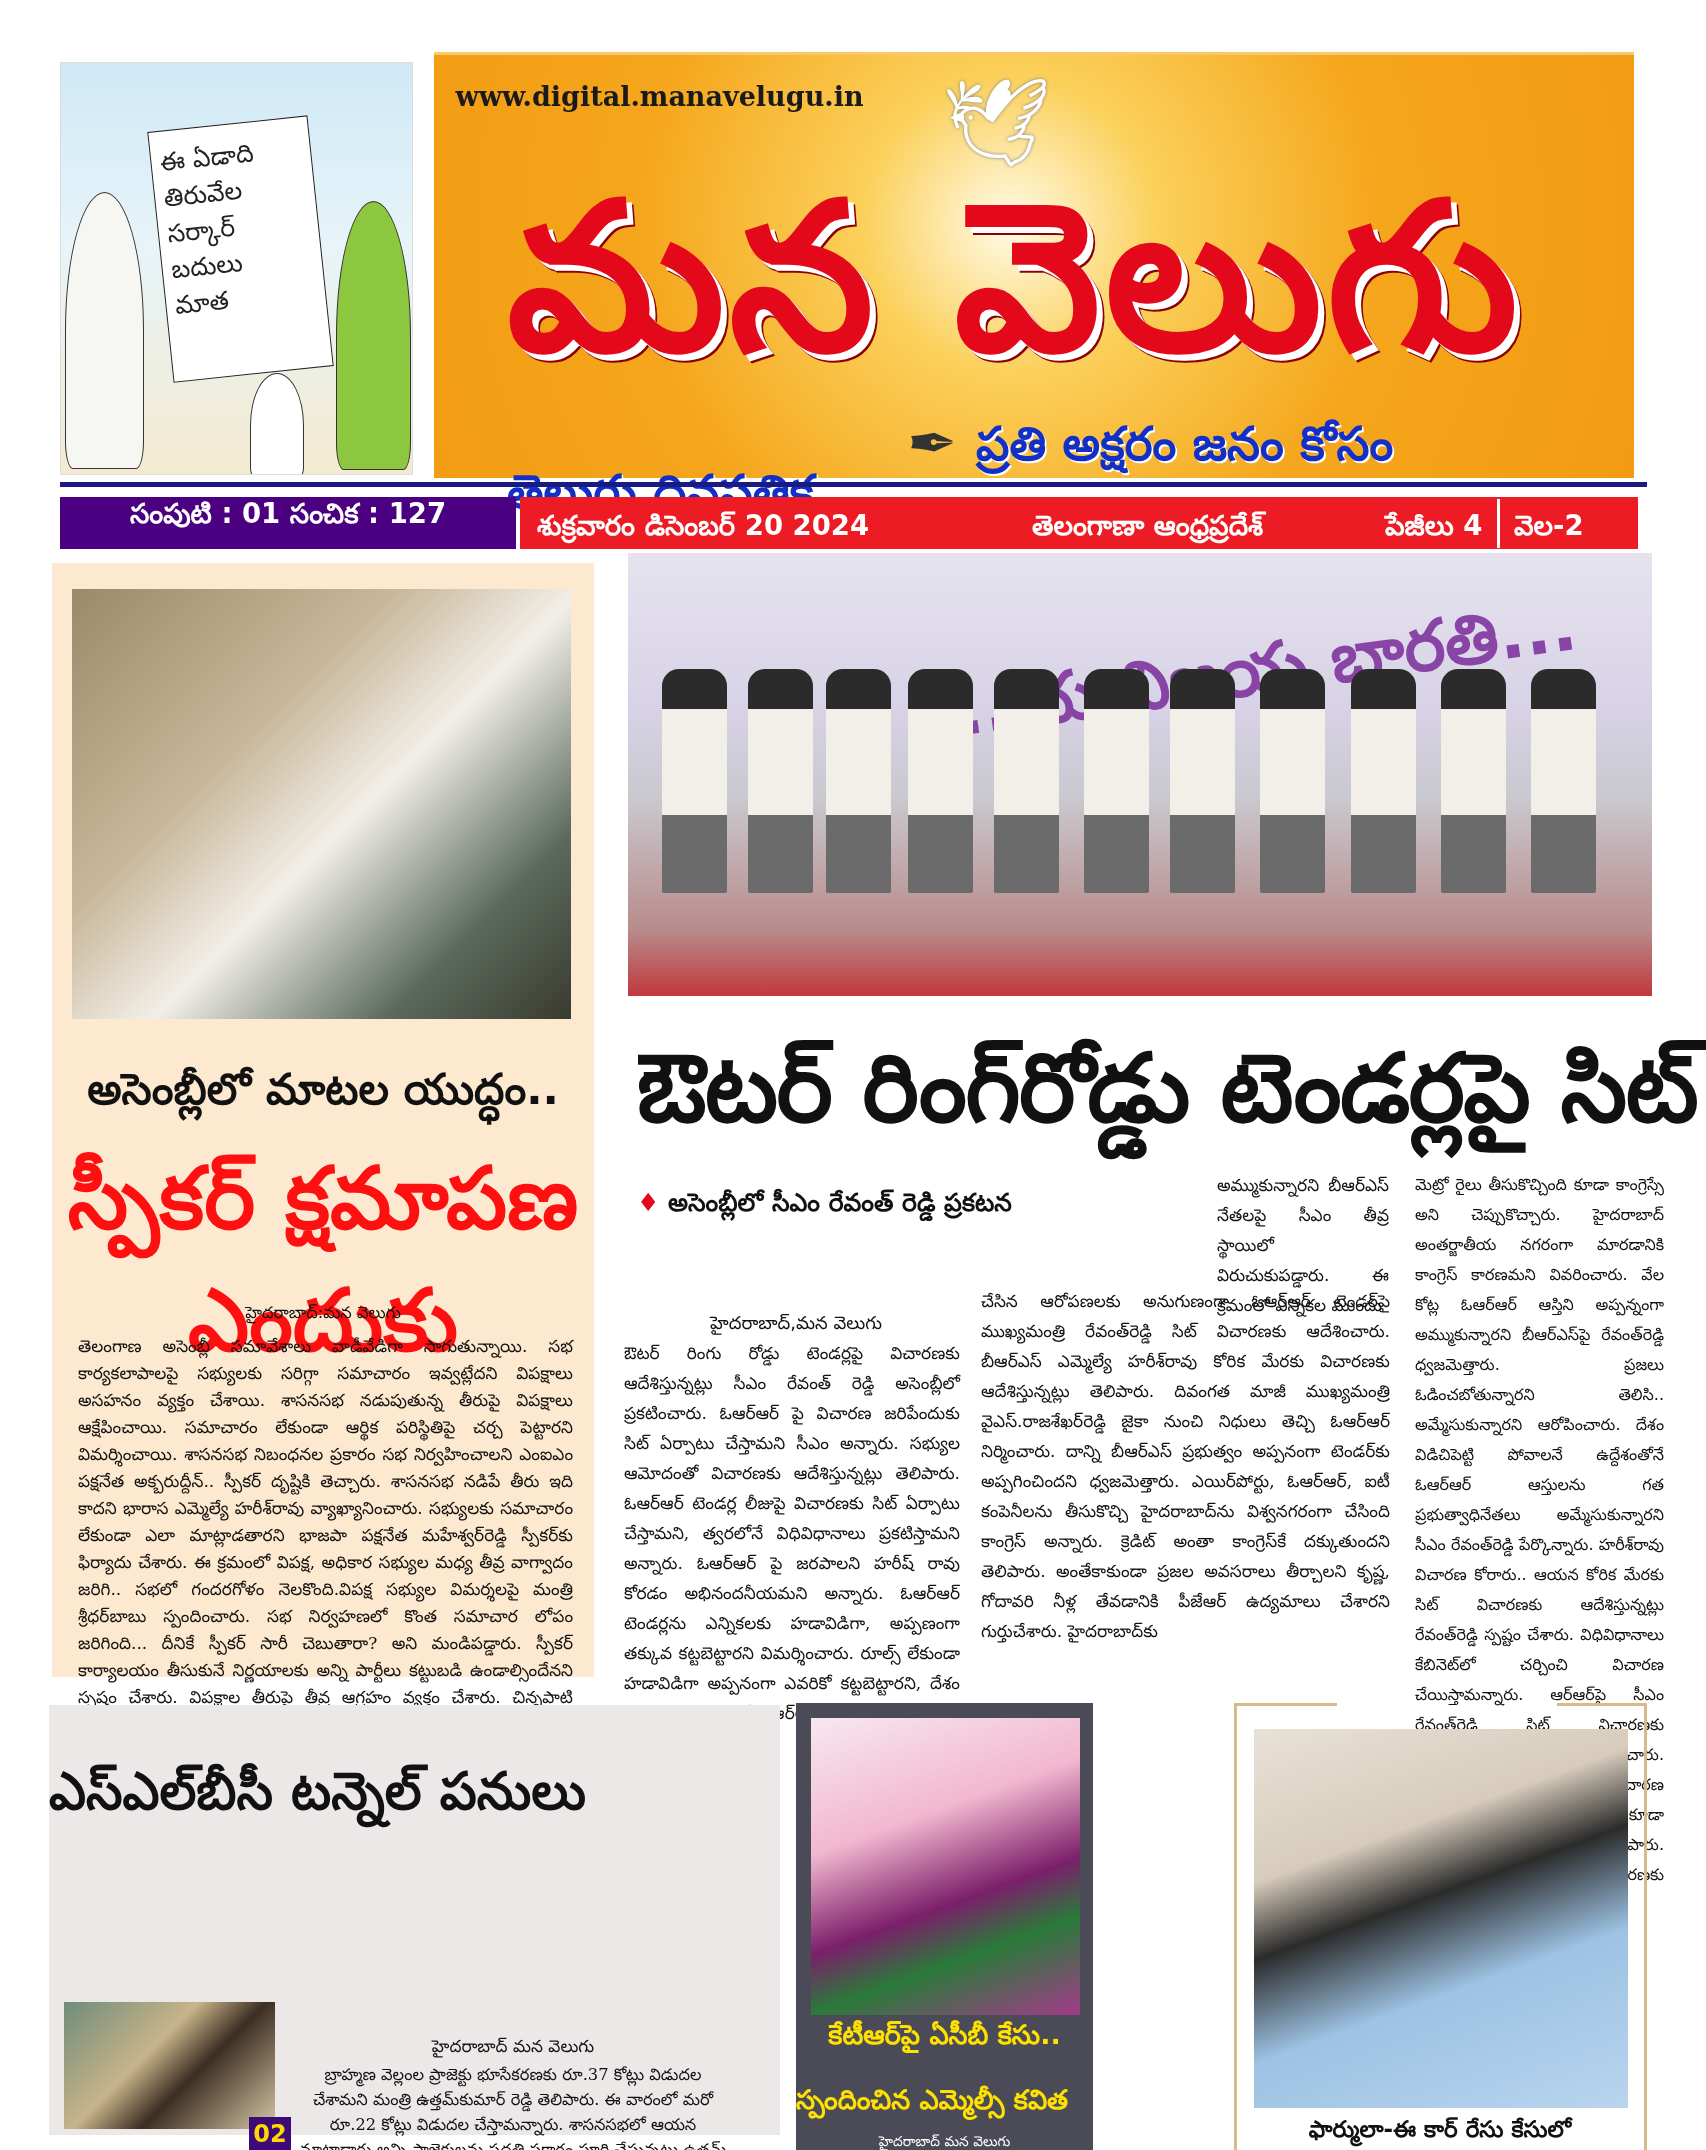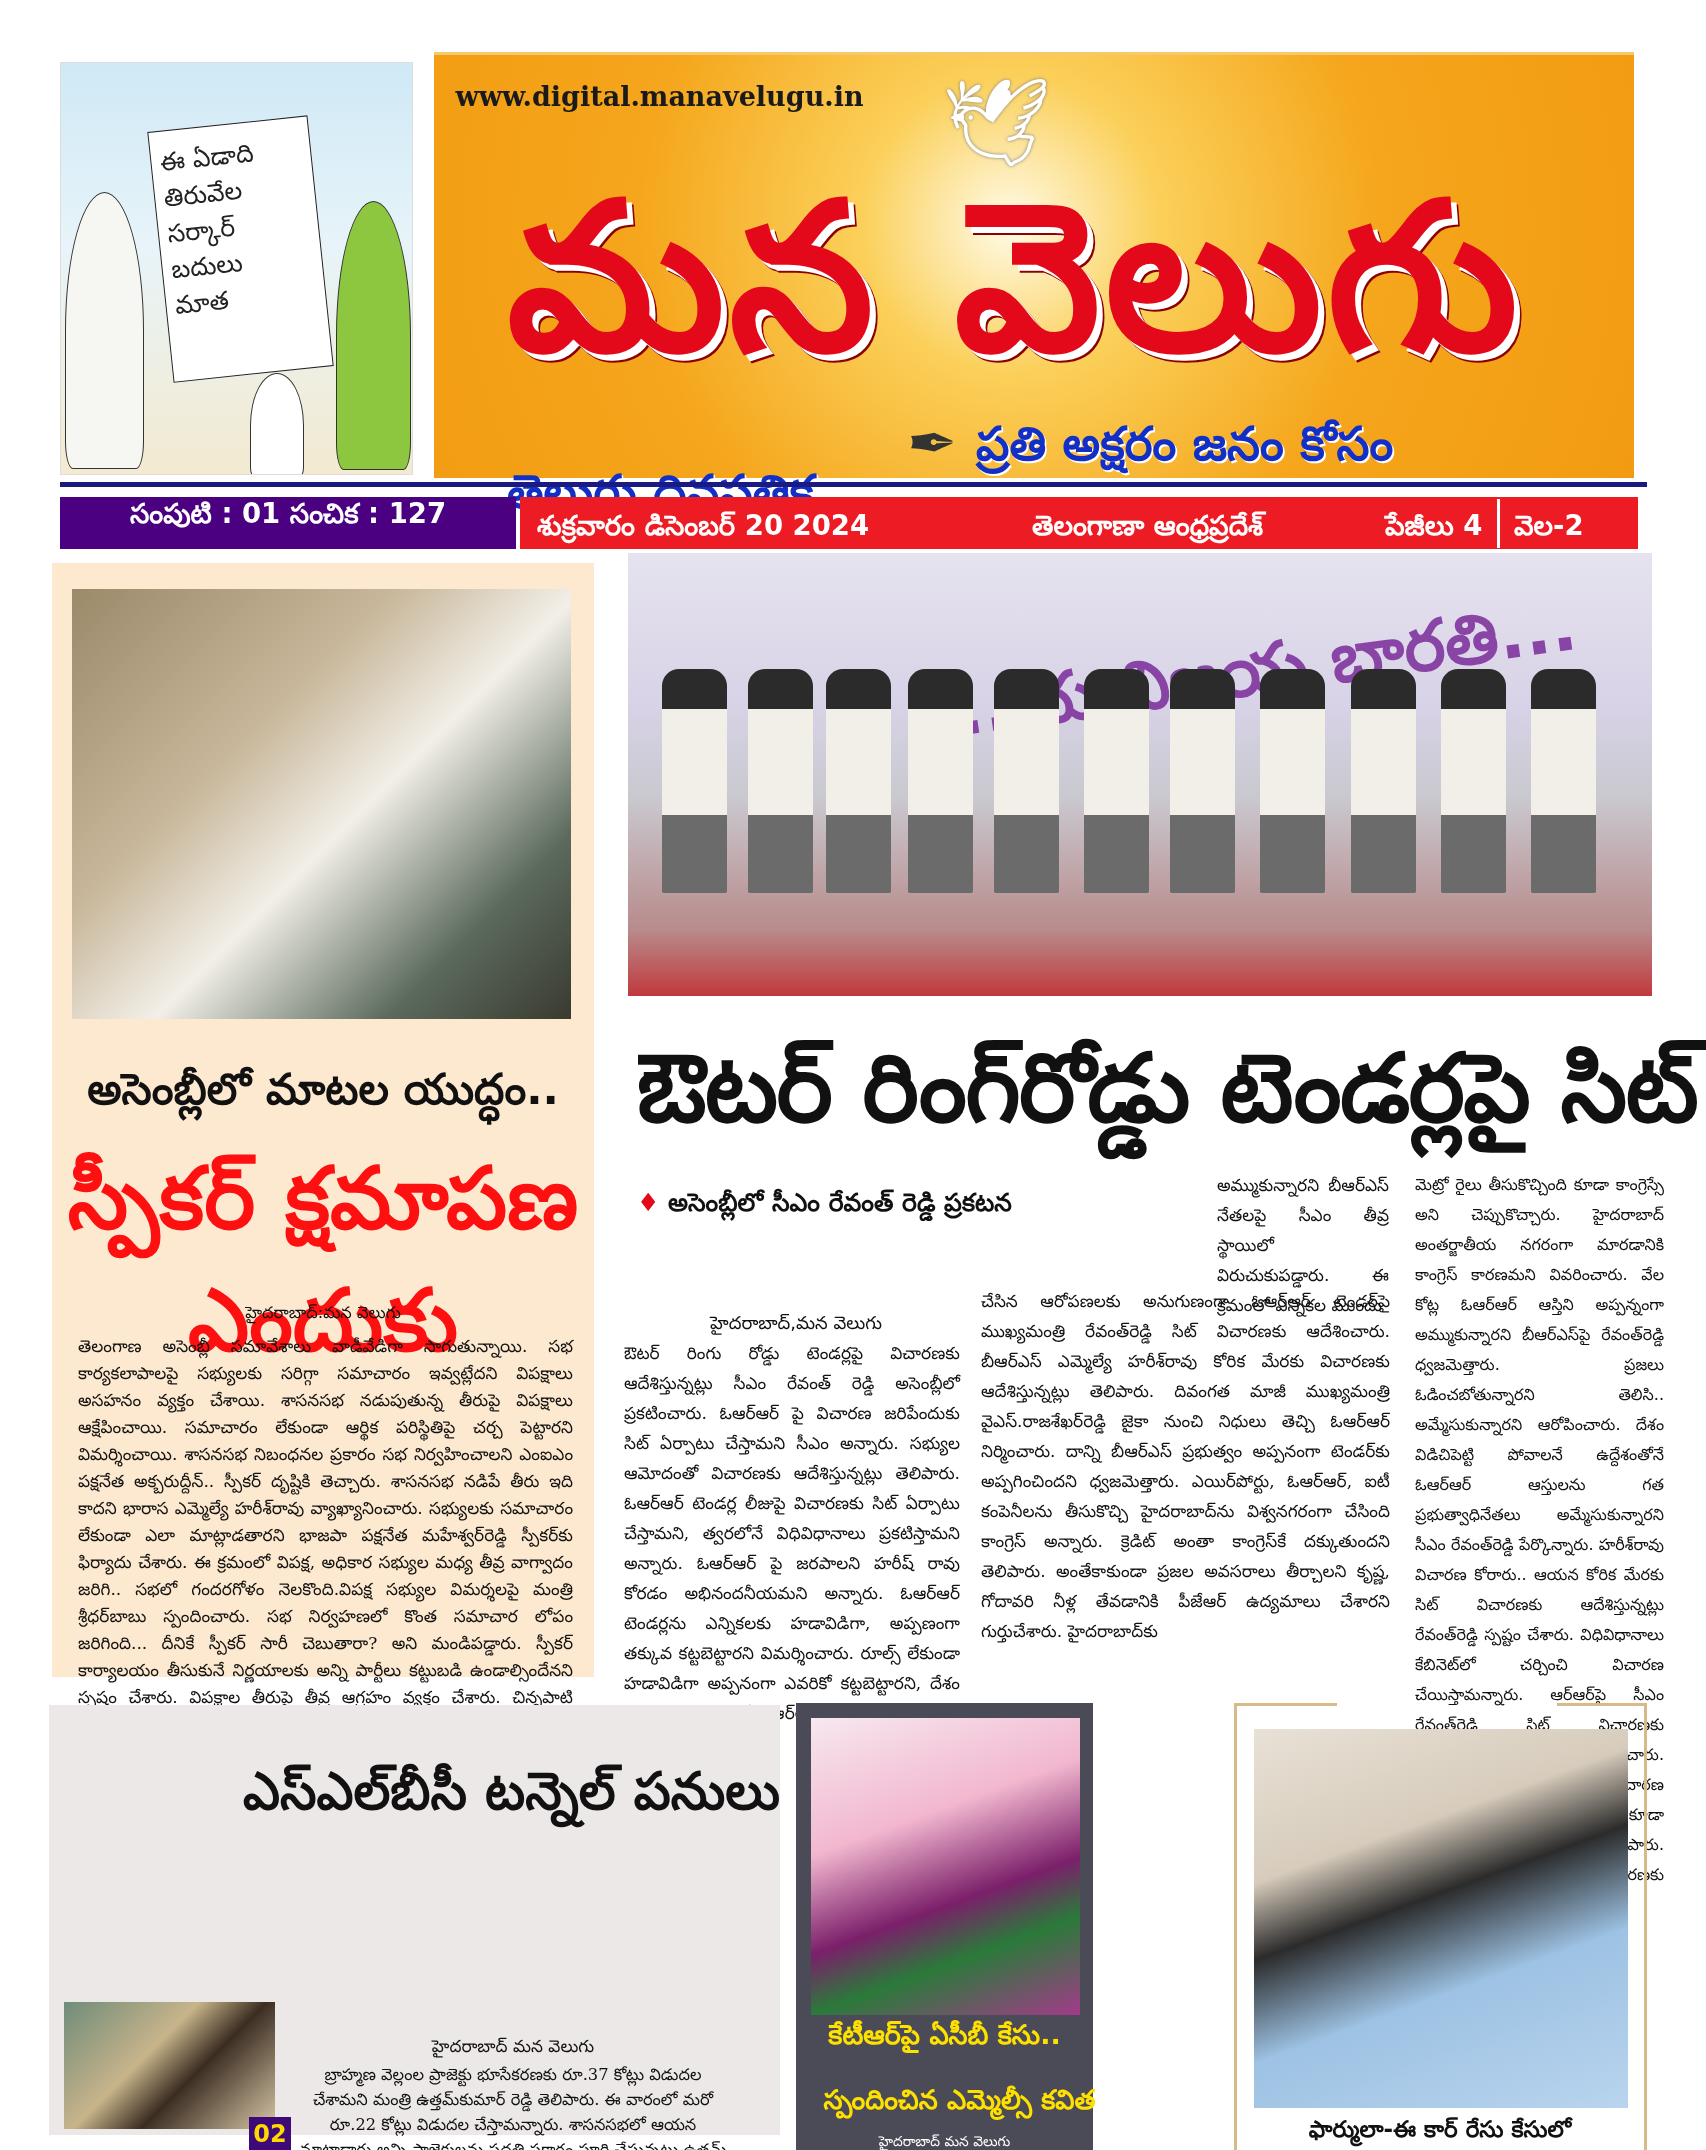--- a/index.html
+++ b/index.html
@@ -33,21 +33,21 @@
   
   .mainphoto{left:628px;top:553px;width:1024px;height:443px;background:linear-gradient(180deg,#e6e3ef 0%,#d7d2e6 35%,#c9c9cf 55%,#b88b8c 85%,#c0393c 100%);}
   .mainphoto .ppl{position:absolute;bottom:103px;height:224px;width:65px;background:linear-gradient(#2b2b2b 0 18%,#f2efe8 18% 65%,#6b6b6b 65%);border-radius:17px 17px 1.7px 1.7px;}
   .mainhead{left:637px;top:1032px;width:1024px;font-size:95px;font-weight:bold;line-height:112px;white-space:nowrap;letter-spacing:-1.7px;}
   .bullets{left:637px;top:1179px;width:542px;font-size:25px;font-weight:bold;line-height:47px;}
   .bullets .d{color:#e4081b;margin-right:8.6px;}
   .maindateline{left:628px;top:1312px;width:336px;text-align:center;font-size:18px;}
   .mcol{font-size:17px;line-height:30px;text-align:justify;font-family:"DejaVu Serif",serif;}
   
   .slbc{left:49px;top:1705px;width:731px;height:430px;background:#ece8e8;}
-  .slbc .h1{position:absolute;left:0;width:731px;top:56px;text-align:right;font-size:52px;font-weight:bold;}
+  .slbc .h1{position:absolute;left:0;width:731px;top:56px;text-align:left;font-size:52px;font-weight:bold;}
   .slbc .h2{position:absolute;left:0;width:731px;top:142px;text-align:center;font-size:52px;font-weight:bold;}
   .slbc .h2 .blue{color:#1f5fa8;}
   .slbc .photo{position:absolute;left:15px;top:297px;width:211px;height:127px;background:linear-gradient(135deg,#6f8c7a 0%,#c8b48a 40%,#3b2d22 60%,#d7c7a6 100%);}
   .badge{position:absolute;background:#3d0a78;color:#ffd800;font-size:24px;font-weight:bold;padding:2.6px 4.3px;}
   .slbc .dl{position:absolute;left:249px;width:430px;top:331px;text-align:center;font-size:17px;}
   .slbc .body{position:absolute;left:249px;width:430px;top:357px;text-align:center;font-size:16.3px;line-height:25px;}
   
   .kav{left:796px;top:1703px;width:297px;height:465px;background:#4b4b57;}
   .kav .photo{position:absolute;left:15px;top:15px;width:269px;height:297px;background:linear-gradient(160deg,#f7e8ef 0%,#f2b7cf 35%,#7b1f6a 60%,#2a7a3a 75%,#a33a8a 100%);}
   .kav .h{position:absolute;left:0;width:297px;text-align:center;font-size:27px;font-weight:bold;color:#ffe100;}
@@ -135,21 +135,21 @@
   <div class="badge" style="left:200px;top:396px;margin-top:16px;">02</div>
   <div class="dl">హైదరాబాద్ మన వెలుగు</div>
   <div class="body">బ్రాహ్మణ వెల్లంల ప్రాజెక్టు భూసేకరణకు రూ.37 కోట్లు విడుదల చేశామని మంత్రి ఉత్తమ్‌కుమార్ రెడ్డి తెలిపారు. ఈ వారంలో మరో రూ.22 కోట్లు విడుదల చేస్తామన్నారు. శాసనసభలో ఆయన మాట్లాడారు.అన్ని ప్రాజెక్టులను పద్ధతి ప్రకారం పూర్తి చేస్తున్నట్లు ఉత్తమ్ చెప్పారు. ఎస్ఎల్‌బీసీ టన్నెల్ పనులు యుద్ధ ప్రాతిపదికన జరుగుతున్నాయన్నారు. రెండేళ్లలో దీన్ని పూర్తి చేస్తామని తెలిపారు. కాస్ట్ బెనిఫిట్ రేషియో చూసుకుని సాగునీటి ప్రాజెక్టులు పూర్తి చేస్తామని చెప్పారు.</div>
 </div>
 
 <div class="abs kav">
   <div class="photo"></div>
   <div class="h" style="top:316px">కేటీఆర్‌పై ఏసీబీ కేసు..</div>
 
 </div>
-<div class="abs" style="left:796px;top:2084px;width:327px;text-align:center;font-size:27px;font-weight:bold;color:#ffe100;">స్పందించిన ఎమ్మెల్సీ కవిత</div>
+<div class="abs" style="left:796px;top:2084px;width:327px;font-size:27px;font-weight:bold;color:#ffe100;">స్పందించిన ఎమ్మెల్సీ కవిత</div>
 <div class="abs" style="left:796px;top:2133px;width:297px;text-align:center;font-size:13.8px;color:#fff;background:#4b4b57;">హైదరాబాద్ మన వెలుగు</div>
 
 <div class="abs ktr" style="left:1234px;top:1703px;width:413px;height:933px;">
   <div class="topl"></div>
   <div class="topr"></div>
   <div class="photo" style="left:17px;width:374px;height:379px;"></div>
   <div class="kick" style="width:406px;top:413px;">ఫార్ములా-ఈ కార్ రేసు కేసులో</div>
 
 </div>
 

